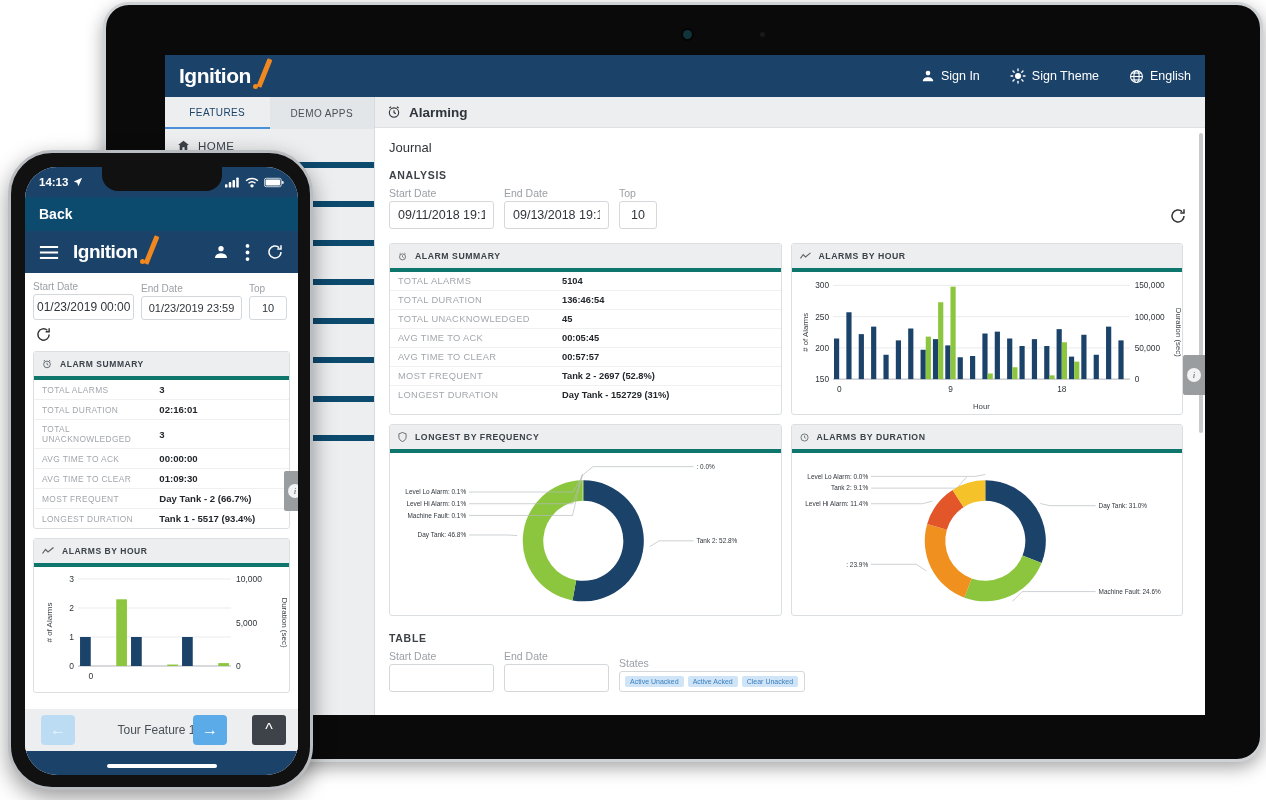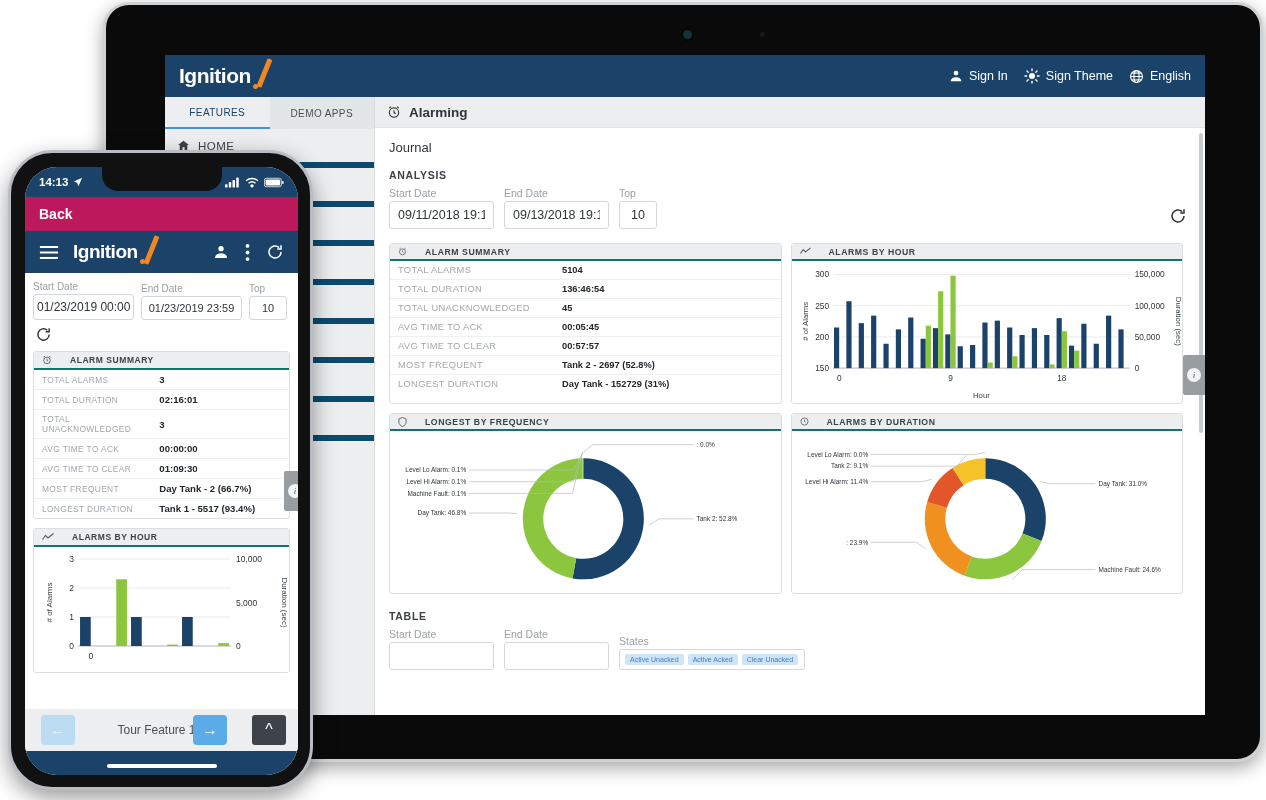--- a/index.html
+++ b/index.html
@@ -26,21 +26,21 @@
   
   .navy { background:#1b4269; }
   #t-topbar { height:42px; display:flex; align-items:center; justify-content:space-between;
     padding: 0 14px 0 14px; }
   .logo { position:relative; font-size:21px; font-weight:700; color:#fff; letter-spacing:-.5px;
      font-family:"Liberation Sans", sans-serif; }
   .logo .slash { position:absolute; right:-16px; top:-6px; width:5px; height:30px;
      background:#f0881f; transform: rotate(22deg); border-radius:1px; }
   .logo .dot { position:absolute; right:-7px; bottom:-1px; width:5px; height:5px; border-radius:50%;
      background:#f0881f; }
-  #t-topright { display:flex; align-items:center; gap:16px; }
+  #t-topright { display:flex; align-items:center; gap:30px; }
   .tr-item { display:flex; align-items:center; gap:6px; color:#fff; font-size:12.5px; }
   .ico { display:inline-block; line-height:1; }
 
   
   #t-body { display:flex; height:618px; }
   #t-sidebar { width:210px; background:#eceef0; border-right:1px solid #d8dbde; }
   #t-tabs { display:flex; height:32px; background:#e3e6e9; }
   .t-tab { flex:1; display:flex; align-items:center; justify-content:center; font-size:10px;
     color:#4a4f55; letter-spacing:.4px; }
   .t-tab.active { color:#1b4269; border-bottom:2px solid #4a90d9; background:#eceef0; }
@@ -63,22 +63,22 @@
   .field .flabel { font-size:10.5px; color:#9aa0a6; margin-bottom:2px; }
   .field input { font-family:"Liberation Sans", sans-serif; font-size:12.5px; color:#2f353b;
     border:1px solid #d5d8db; border-radius:3px; padding:6px 8px; background:#fff; text-align:center; }
   .w-date { width:105px; }
   .w-top { width:38px; }
   .refresh-big { position:absolute; right:-4px; bottom:4px; font-size:18px; color:#333; cursor:pointer; }
 
   
   .grid { display:grid; grid-template-columns: 1fr 1fr; gap:9px; margin-top:14px; }
   .card { border:1px solid #dcdfe2; border-radius:3px; background:#fff; }
-  .card-hd { height:17px; background:#eceef0; display:flex; align-items:center; gap:18px;
-    padding:4px 8px; border-bottom:2px solid #0f766e; }
+  .card-hd { height:17px; background:#eceef0; display:flex; align-items:center; gap:8px;
+    padding:12px 8px; border-bottom:4px solid #0f766e; }
   .card-hd .ct { font-size:8.7px; font-weight:700; color:#3c4248; letter-spacing:.55px; }
   .card-hd .ci { font-size:9px; color:#5d6368; }
 
   table.summary { width:100%; border-collapse:collapse; }
   table.summary td { padding:4px 8px; border-bottom:1px solid #eef0f2; font-size:9.3px; }
   table.summary tr:last-child td { border-bottom:none; }
   td.k { color:#a2a7ac; width:42%; letter-spacing:.35px; }
   td.v { color:#22272c; font-weight:700; font-size:10.2px; }
 
   .chart-box { height:142px; position:relative; }
@@ -86,21 +86,21 @@
   
   #phone { position:absolute; left:8px; top:150px; width:305px; height:640px;
     background:#111; border-radius:44px; border:3px solid #b9bdc1;
     box-shadow: 0 8px 22px rgba(0,0,0,.4); }
   #phone-screen { position:absolute; left:14px; top:14px; width:273px; height:608px;
     border-radius:32px; overflow:hidden; background:#fff; }
   #notch { position:absolute; left:50%; transform:translateX(-50%); top:0; width:120px; height:24px;
     background:#111; border-radius:0 0 16px 16px; z-index:6; }
   #p-status { height:30px; background:#1b4269; display:flex; align-items:center;
     justify-content:space-between; padding:0 14px; color:#fff; font-size:11.5px; font-weight:600; }
-  #p-back { height:34px; background:#be185d; display:flex; align-items:center; padding:0 14px;
+  #p-back { height:34px; background:#0c4a6e; display:flex; align-items:center; padding:0 14px;
     color:#fff; font-size:14px; font-weight:600; }
   #p-nav { height:42px; background:#1b4269; display:flex; align-items:center;
     justify-content:space-between; padding:0 14px; }
   #p-nav-right { display:flex; align-items:center; gap:16px; color:#fff; }
   #p-content { background:#fff; height:480px; padding:8px 8px 0 8px; position:relative; }
   #p-home { position:absolute; bottom:7px; left:50%; transform:translateX(-50%);
     width:110px; height:4px; background:#fff; border-radius:3px; z-index:5; }
   #p-bottombar { position:absolute; bottom:24px; left:0; width:273px; height:42px;
     background:#eceef0; display:flex; align-items:center; justify-content:center; z-index:4; }
   #p-botfill { position:absolute; bottom:0; left:0; width:273px; height:24px; background:#1b4269; z-index:3;}

